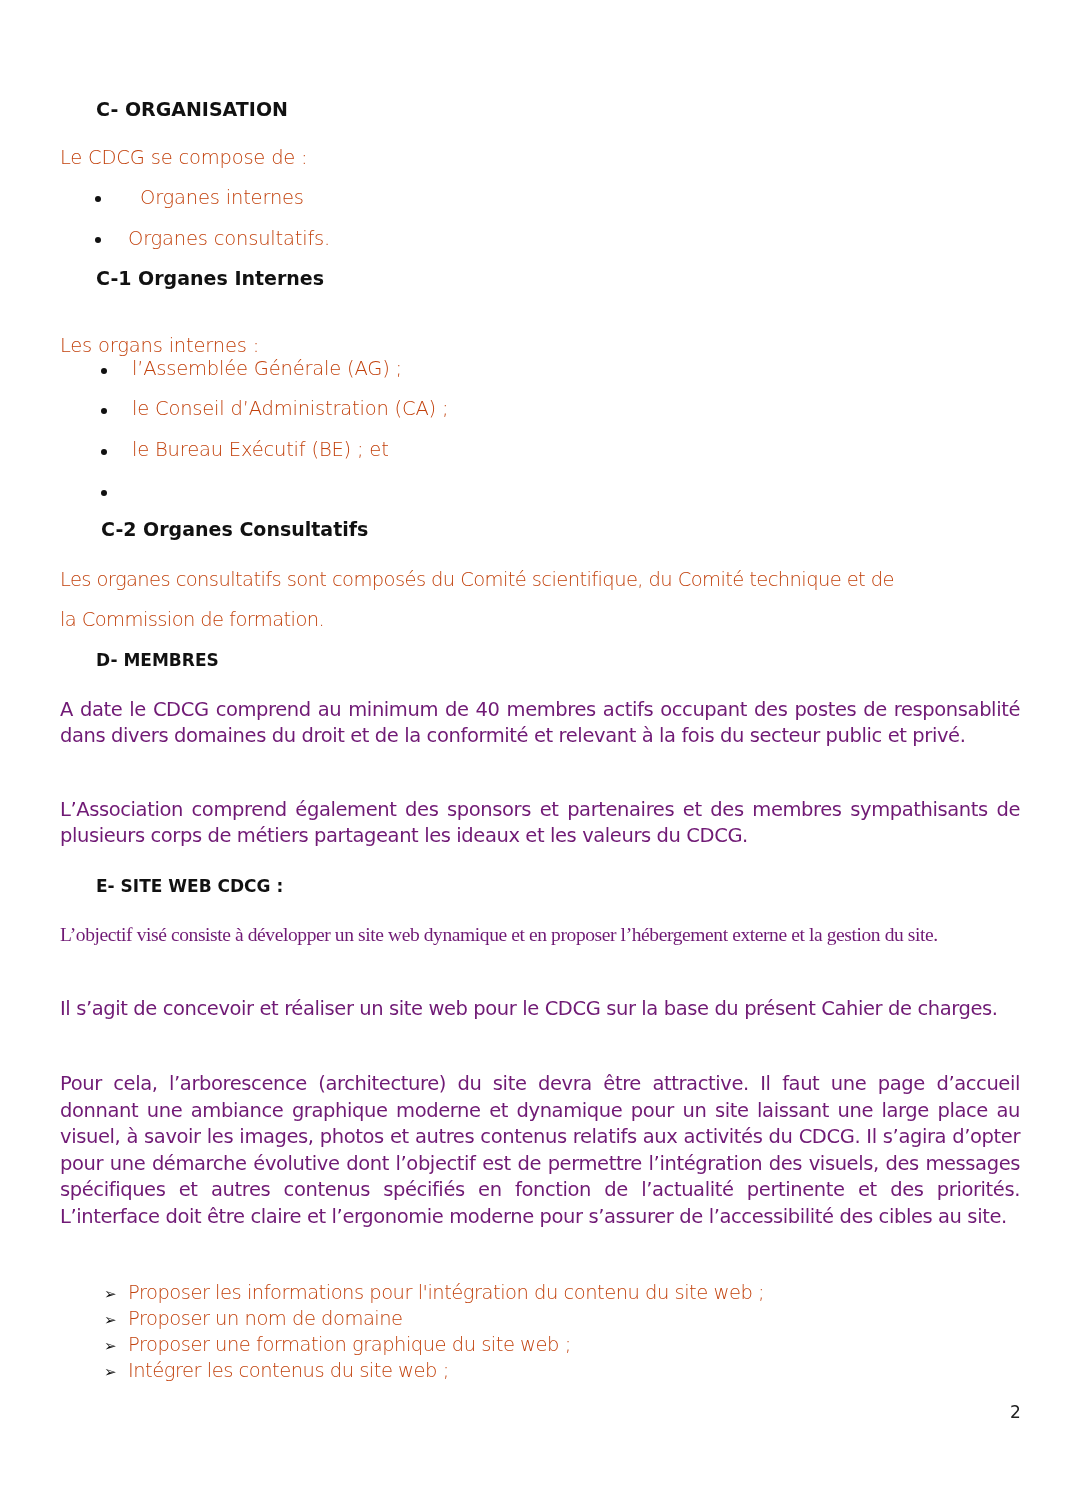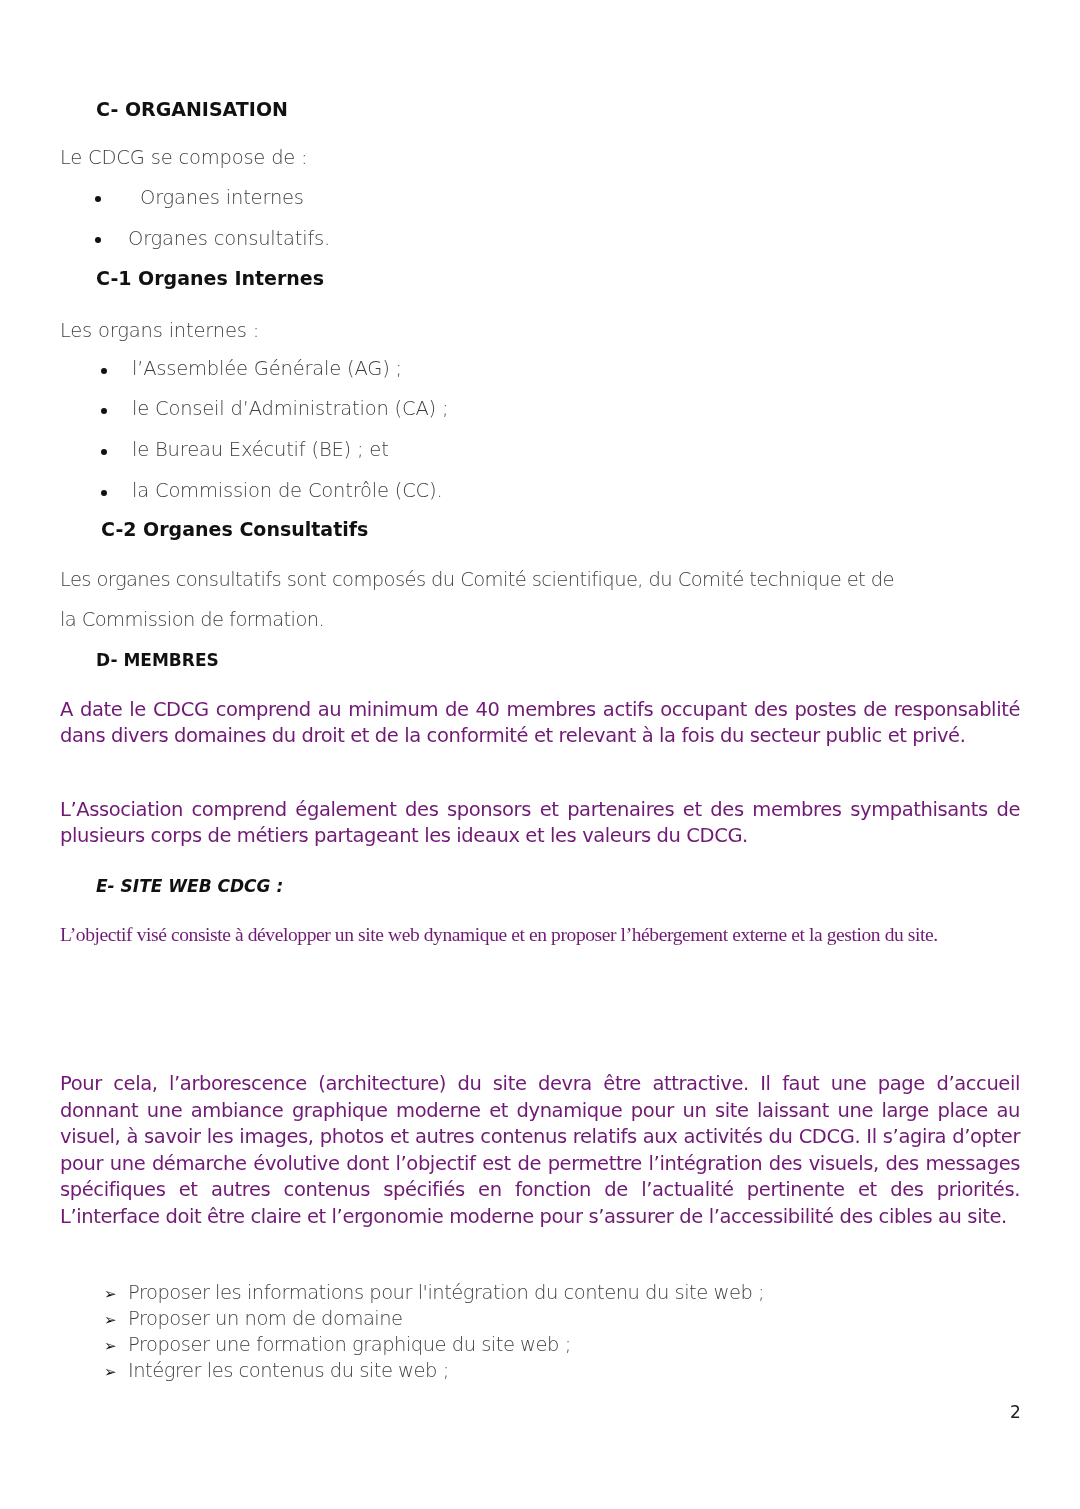--- a/index.html
+++ b/index.html
@@ -4,21 +4,21 @@
 <style>
   html, body { margin: 0; padding: 0; background: #ffffff; }
   body {
     width: 1080px; height: 1509px; position: relative; overflow: hidden;
     font-family: "DejaVu Sans", sans-serif; color: #1a1a1a;
   }
   .page { position: absolute; left: 0; top: 0; width: 1072px; height: 1509px; }
   .abs { position: absolute; white-space: nowrap; }
   .h { font-weight: bold; font-size: 19px; color: #111; }
   .h.small { font-size: 17px; }
-  .t { font-size: 19.5px; font-weight: 300; color: #404040; letter-spacing: -0.2px; }
+  .t { font-size: 19.5px; font-weight: 300; color: #c2410c; letter-spacing: -0.2px; }
   .bullet-dot {
     position: absolute; width: 6px; height: 6px; border-radius: 50%; background: #111;
   }
   .para { position: absolute; left: 60px; width: 960px; font-size: 19.5px; line-height: 26px;
           color: #701a75; text-align: justify; letter-spacing: -0.4px; }
   .para.wide { line-height: 26.5px; }
   .arrow { position: absolute; font-size: 15px; color: #111; }
   .pgnum { position: absolute; left: 1010px; top: 1402px; font-size: 17px; color: #222; }
 </style>
 </head>
@@ -28,41 +28,41 @@
 
   <div class="abs h" style="left:96px; top:98px;">C- ORGANISATION</div>
   <div class="abs t" style="left:60px; top:146px;">Le CDCG se compose de  :</div>
 
   <span class="bullet-dot" style="left:95px; top:196px;"></span>
   <div class="abs t" style="left:140px; top:186px;">Organes internes</div>
   <span class="bullet-dot" style="left:95px; top:237px;"></span>
   <div class="abs t" style="left:128px; top:227px;">Organes consultatifs.</div>
 
   <div class="abs h" style="left:96px; top:267px;">C-1 Organes Internes</div>
-  <div class="abs t" style="left:60px; top:319px;">Les organs internes  :</div>
+  <div class="abs t" style="left:60px; top:334px;">Les organs internes  :</div>
 
   <span class="bullet-dot" style="left:101px; top:368px;"></span>
   <div class="abs t" style="left:132px; top:357px;">l’Assemblée Générale (AG) ;</div>
   <span class="bullet-dot" style="left:101px; top:408px;"></span>
   <div class="abs t" style="left:132px; top:397px;">le Conseil d’Administration (CA) ;</div>
   <span class="bullet-dot" style="left:101px; top:449px;"></span>
   <div class="abs t" style="left:132px; top:438px;">le Bureau Exécutif (BE) ;  et</div>
   <span class="bullet-dot" style="left:101px; top:490px;"></span>
-  <div class="abs t" style="left:132px; top:479px;">la Commission de Contrôle (CC).</div>
 
   <div class="abs h" style="left:101px; top:518px;">C-2 Organes Consultatifs</div>
   <div class="abs t" style="left:60px; top:568px; letter-spacing:-0.6px;">Les organes consultatifs sont composés du Comité scientifique, du Comité technique et de</div>
   <div class="abs t" style="left:60px; top:608px; letter-spacing:-0.6px;">la Commission de formation.</div>
 
   <div class="abs h small" style="left:96px; top:650px;">D- MEMBRES</div>
   <div class="para" style="top:697px;">A date le CDCG comprend au  minimum de 40 membres actifs  occupant des postes de responsablité dans divers  domaines du droit et de la conformité et relevant à la fois du secteur public et privé.</div>
   <div class="para" style="top:797px;">L’Association comprend également des sponsors et partenaires et des membres sympathisants de plusieurs corps de métiers partageant les ideaux et les valeurs du CDCG.</div>
 
-  <div class="abs h small" style="left:96px; top:876px;font-style:italic;">E-  SITE WEB CDCG :</div>
+  <div class="abs h small" style="left:96px; top:876px;">E-  SITE WEB CDCG :</div>
   <div class="para" style="top:922px;font-family:Liberation Serif, serif;">L’objectif visé consiste à développer un site web dynamique et en proposer l’hébergement externe et la gestion du site.</div>
+  <div class="para" style="top:996px;">Il s’agit de concevoir et réaliser un site web pour le CDCG sur la base du présent Cahier de charges.</div>
   <div class="para wide" style="top:1071px;">Pour cela, l’arborescence (architecture) du site devra être attractive. Il faut une page d’accueil donnant une ambiance graphique moderne et dynamique pour un site laissant une large place au visuel, à savoir les images, photos et autres contenus relatifs aux activités du CDCG. Il s’agira d’opter pour une démarche évolutive dont l’objectif est de permettre l’intégration des visuels, des messages spécifiques et autres contenus spécifiés en fonction de l’actualité pertinente et des priorités. L’interface doit être claire et l’ergonomie moderne pour s’assurer de l’accessibilité des cibles au site.</div>
 
   <span class="arrow" style="left:104px; top:1285px;">➢</span>
   <div class="abs t" style="left:128px; top:1281px; letter-spacing:-0.5px;">Proposer les informations pour l'intégration du contenu du site web ;</div>
   <span class="arrow" style="left:104px; top:1311px;">➢</span>
   <div class="abs t" style="left:128px; top:1307px; letter-spacing:-0.5px;">Proposer un nom de domaine</div>
   <span class="arrow" style="left:104px; top:1337px;">➢</span>
   <div class="abs t" style="left:128px; top:1333px; letter-spacing:-0.5px;">Proposer une formation graphique du site web ;</div>
   <span class="arrow" style="left:104px; top:1363px;">➢</span>
   <div class="abs t" style="left:128px; top:1359px; letter-spacing:-0.5px;">Intégrer les contenus du site web ;</div>

